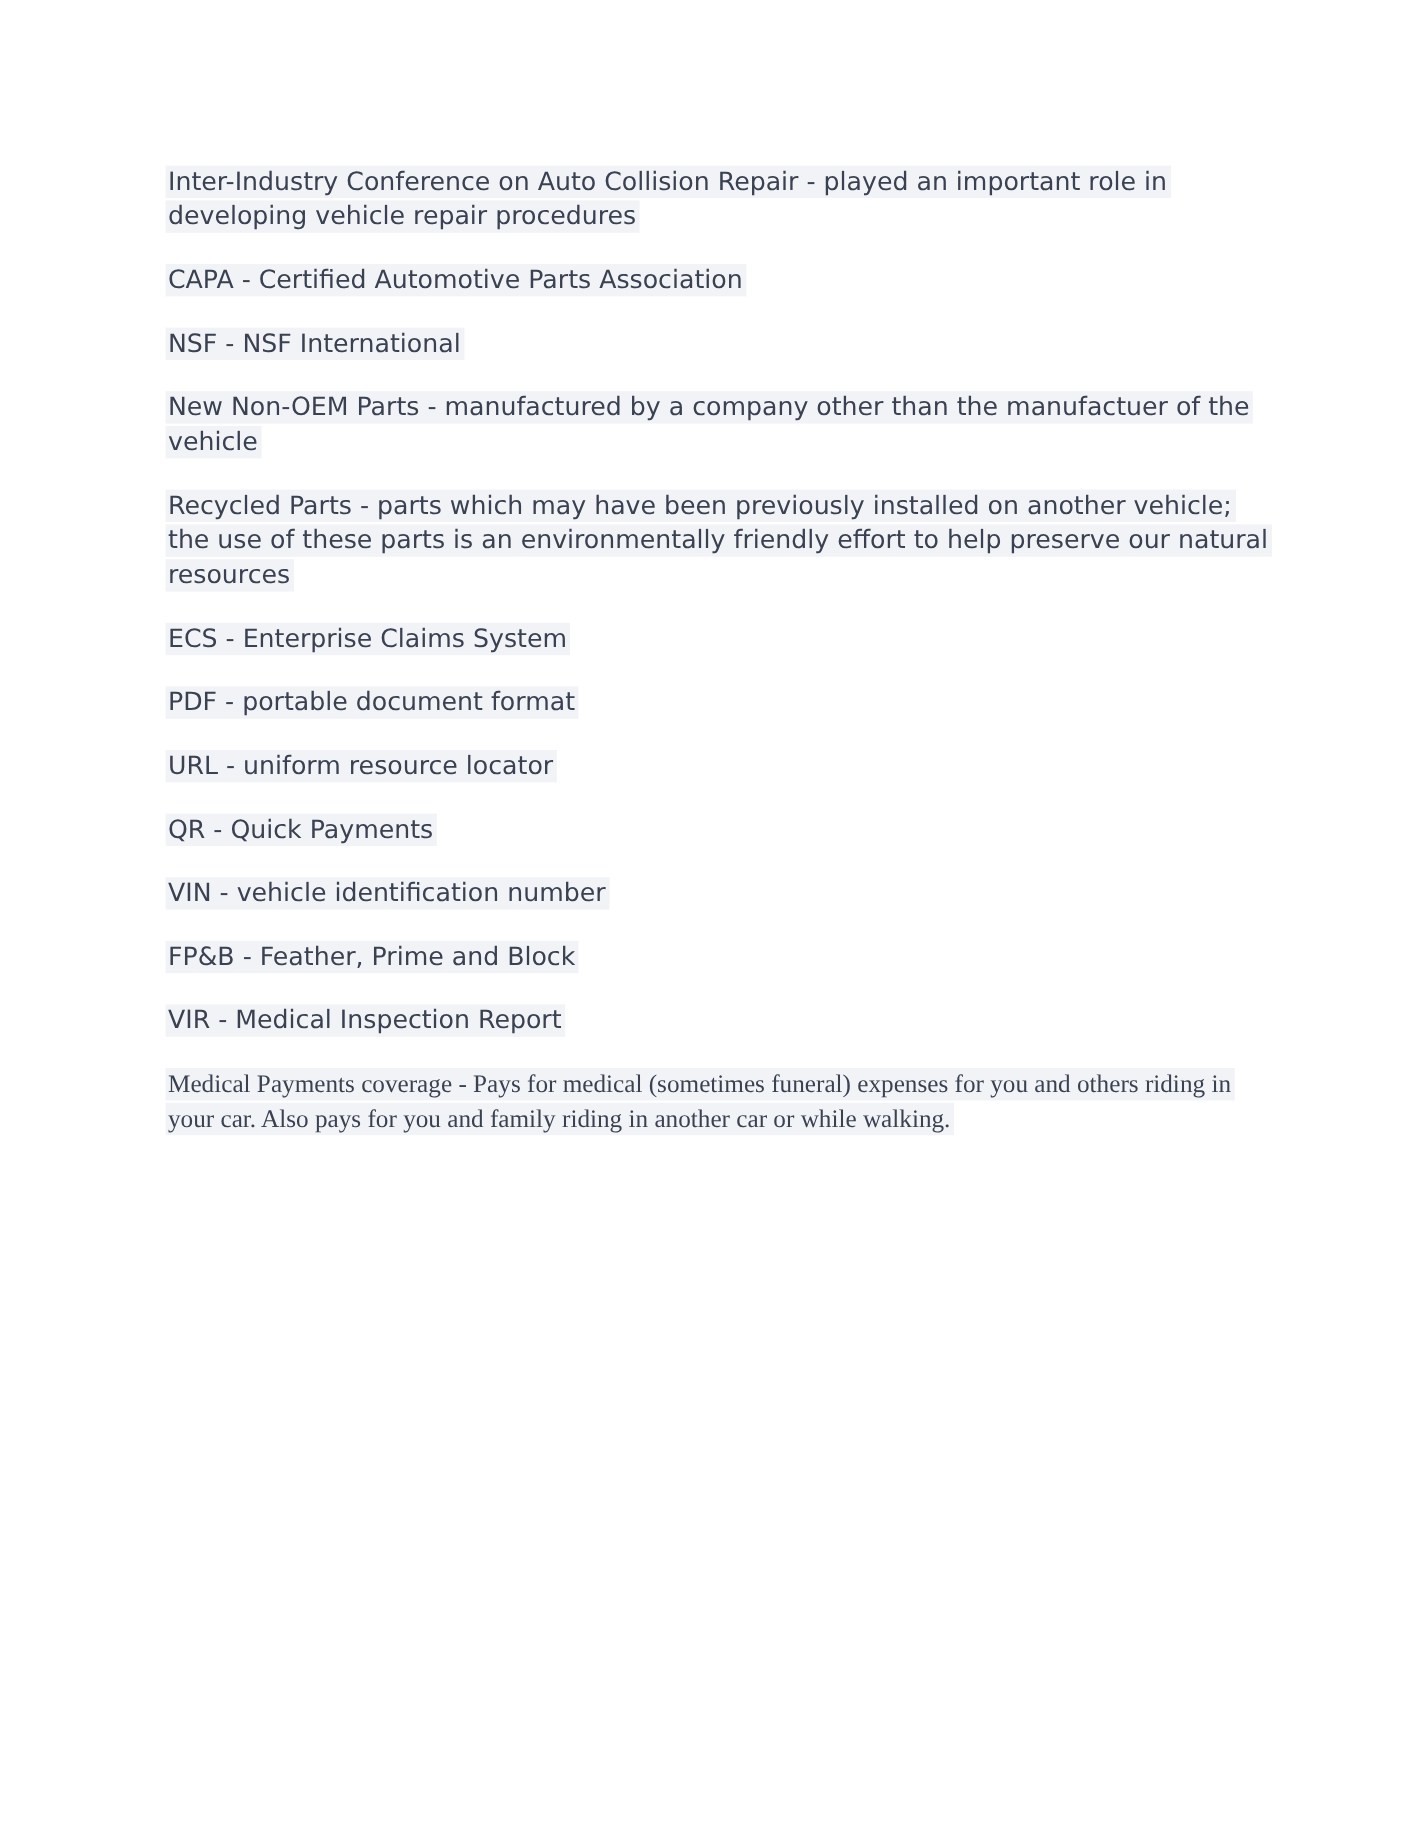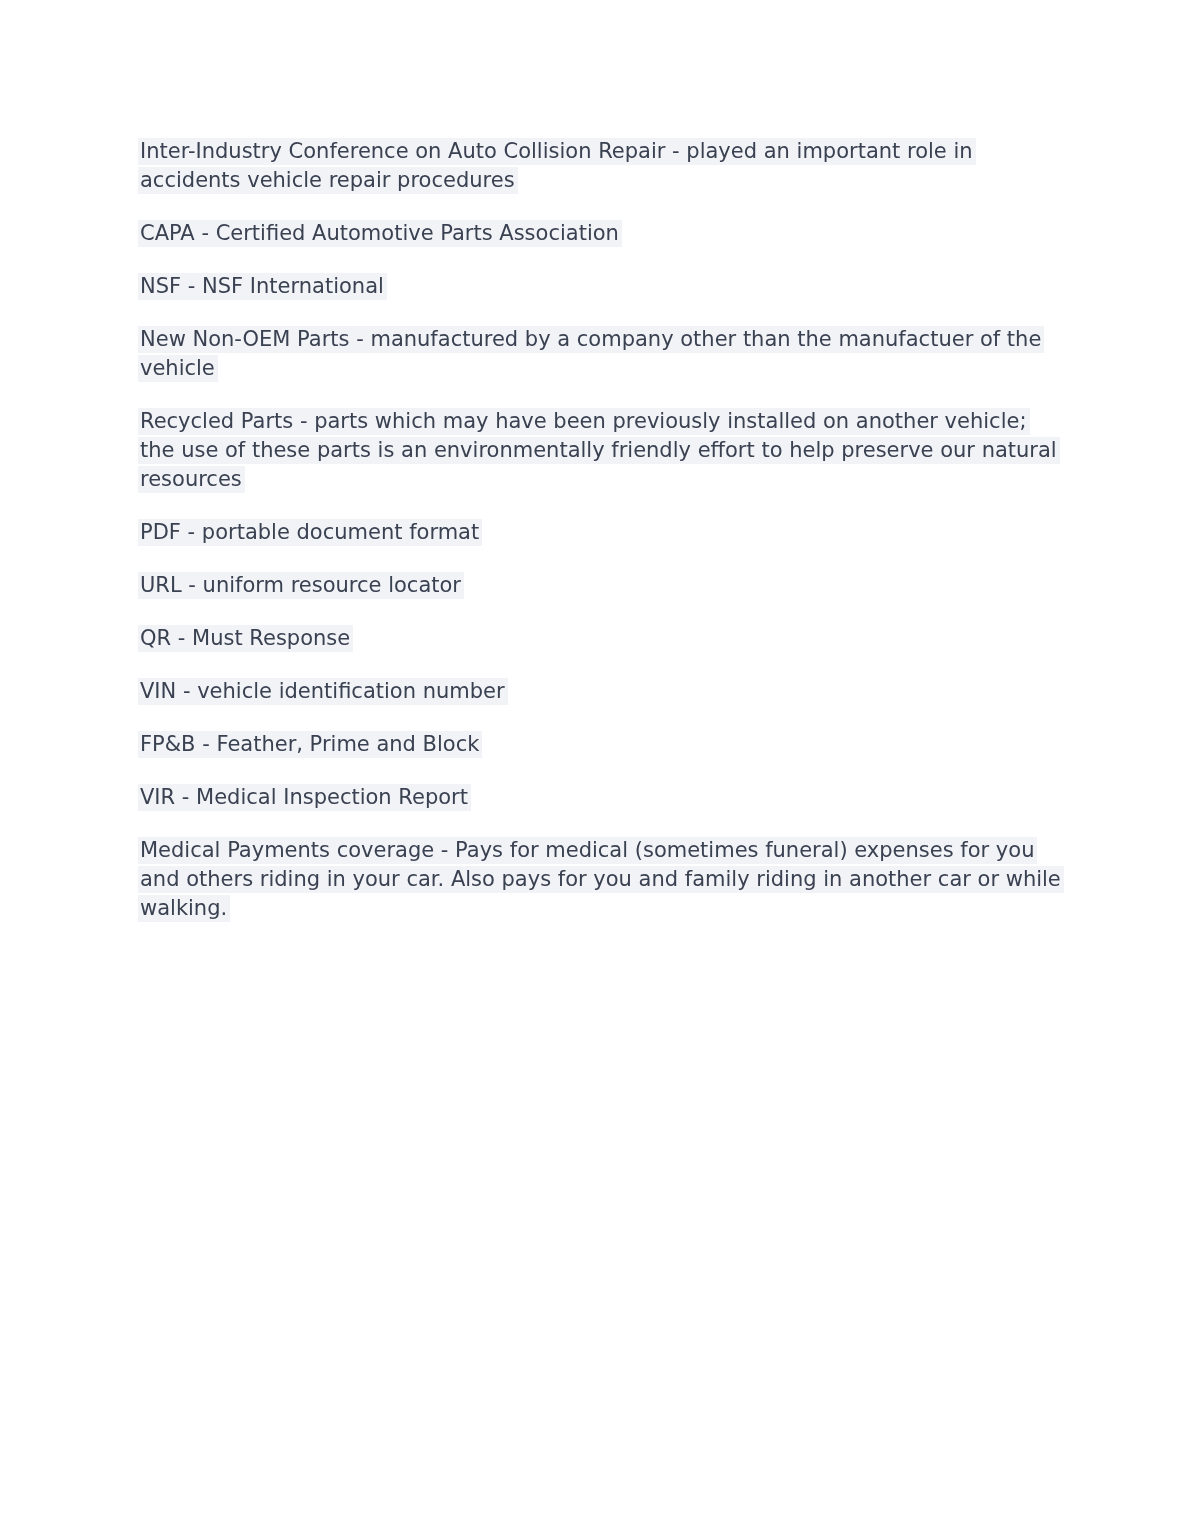--- a/index.html
+++ b/index.html
@@ -28,40 +28,41 @@
     top: 137px;
     width: 925px;
   }
   .doc p {
     margin: 0 0 24px 0;
     font-size: 21px;
     line-height: 29px;
     color: var(--text-color);
     letter-spacing: 0;
   }
-  .doc p:last-child { margin-bottom: 16px; }
+  .doc p:last-child { margin-bottom: 16px; font-family: Liberation Serif, serif; }
   .hl {
     background-color: var(--highlight-color);
     padding: 1px 3px 2px 2px;
     margin-left: -2px;
     -webkit-box-decoration-break: clone;
     box-decoration-break: clone;
   }
 </style>
 </head>
 <body>
 
 <div class="page">
   <main class="doc" id="doc">
-      <p><span class="hl">Inter-Industry Conference on Auto Collision Repair - played an important role in accidents vehicle repair procedures</span></p>
+      <p><span class="hl">Inter-Industry Conference on Auto Collision Repair - played an important role in developing vehicle repair procedures</span></p>
       <p><span class="hl">CAPA - Certified Automotive Parts Association</span></p>
       <p><span class="hl">NSF - NSF International</span></p>
       <p><span class="hl">New Non-OEM Parts - manufactured by a company other than the manufactuer of the vehicle</span></p>
       <p><span class="hl">Recycled Parts - parts which may have been previously installed on another vehicle; the use of these parts is an environmentally friendly effort to help preserve our natural resources</span></p>
+      <p><span class="hl">ECS - Enterprise Claims System</span></p>
       <p><span class="hl">PDF - portable document format</span></p>
       <p><span class="hl">URL - uniform resource locator</span></p>
-      <p><span class="hl">QR - Must Response</span></p>
+      <p><span class="hl">QR - Quick Payments</span></p>
       <p><span class="hl">VIN - vehicle identification number</span></p>
       <p><span class="hl">FP&amp;B - Feather, Prime and Block</span></p>
       <p><span class="hl">VIR - Medical Inspection Report</span></p>
       <p><span class="hl">Medical Payments coverage - Pays for medical (sometimes funeral) expenses for you and others riding in your car. Also pays for you and family riding in another car or while walking.</span></p>
     </main>
 </div>
 
 </body></html>

